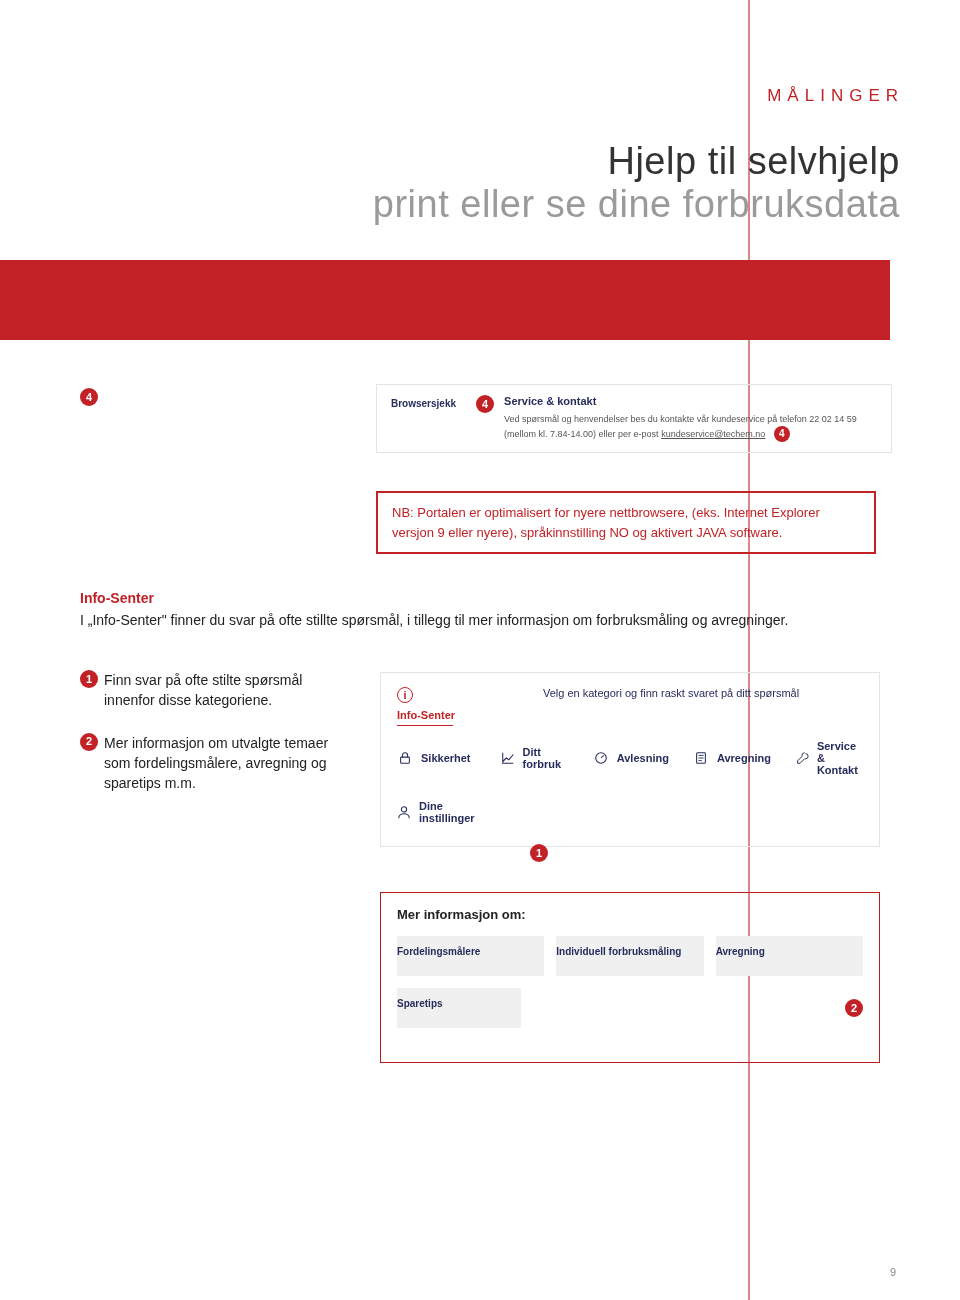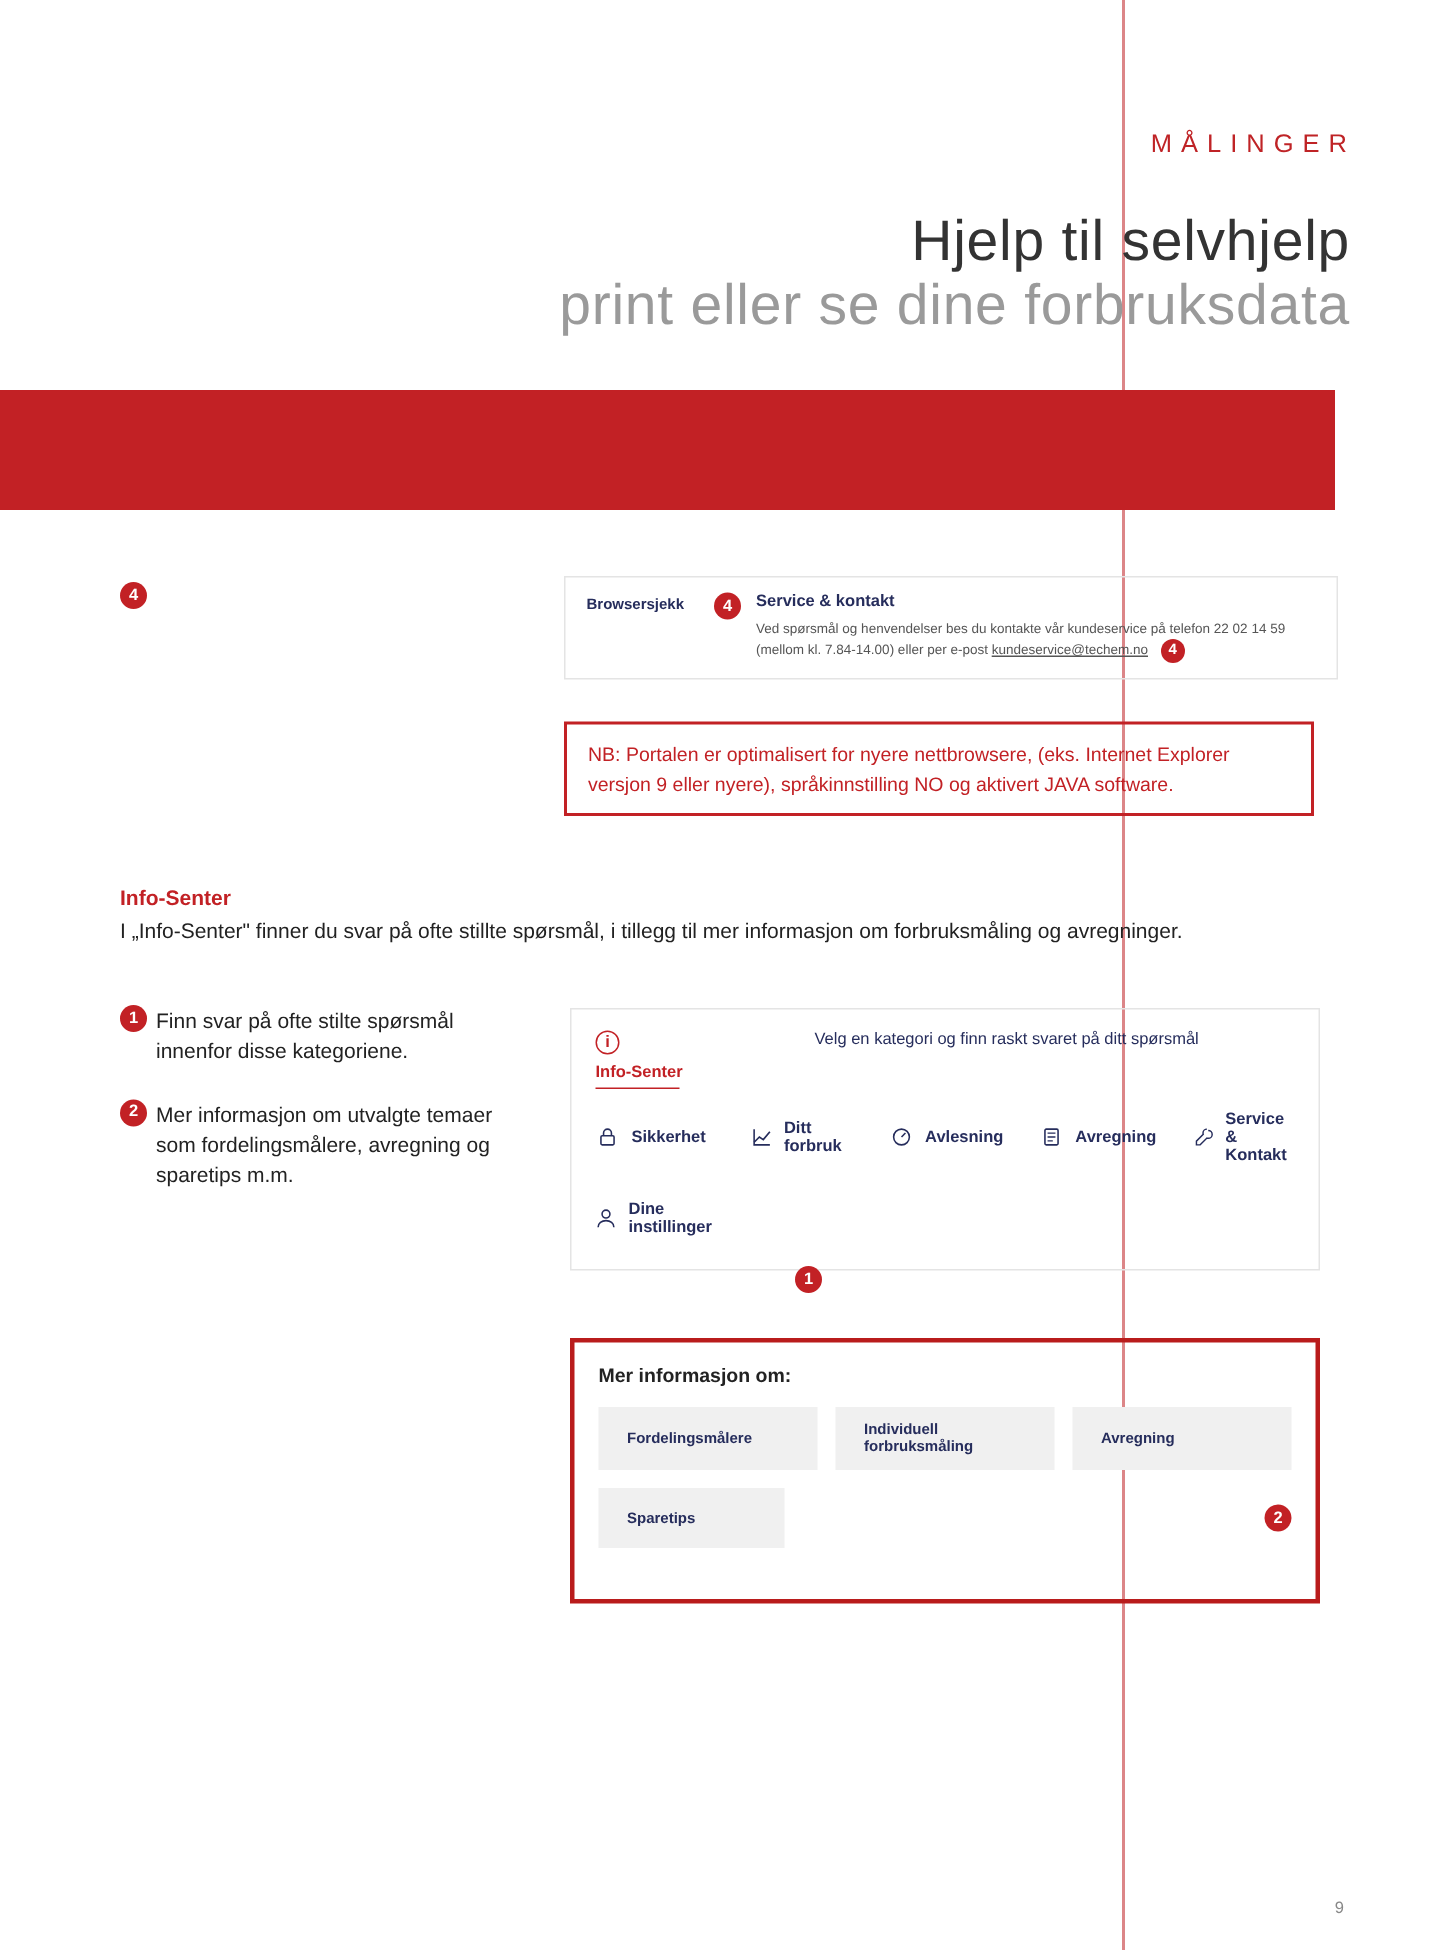--- a/index.html
+++ b/index.html
@@ -31,21 +31,21 @@
   
   .snippet { position: absolute; top: 384px; left: 376px; width: 516px; border: 1px solid #e4e4e4; padding: 10px 14px; font-size: 10px; }
   .snippet .row { display: flex; align-items: flex-start; }
   .snippet .bcheck { color: #262d5c; font-weight: 600; font-size: 10px; margin-right: 10px; line-height: 18px; }
   .snippet .svc-title { color: #262d5c; font-weight: 700; font-size: 11px; }
   .snippet .svc-body { margin-top: 6px; color: #555; font-size: 9px; line-height: 1.45; }
   .snippet .svc-body u { text-decoration: underline; }
   .snippet .subbadge { display:inline-flex; align-items:center; justify-content:center; width:16px; height:16px; border-radius:50%; background:#c22125; color:#fff; font-size:10px; font-weight:600; margin-left:6px; }
 
   
-  .nb-box { position: absolute; top: 481px; left: 376px; width: 500px; border: 2px solid #c22125; padding: 10px 14px; color: #c22125; font-size: 13px; line-height: 1.5; }
+  .nb-box { position: absolute; top: 491px; left: 376px; width: 500px; border: 2px solid #c22125; padding: 10px 14px; color: #c22125; font-size: 13px; line-height: 1.5; }
 
   
   .info-senter { position: absolute; top: 590px; left: 80px; width: 800px; }
   .info-senter h4 { color: #c22125; font-size: 14px; font-weight: 600; margin-bottom: 4px; }
   .info-senter p { font-size: 14px; line-height: 1.5; }
 
   .faq-col { position: absolute; top: 670px; left: 80px; width: 270px; font-size: 14px; line-height: 1.45; }
   .faq-col .item { display: flex; margin-bottom: 22px; }
   .faq-col .item .txt { flex: 1; }
 
@@ -55,24 +55,24 @@
   .cat-panel .hdr .left { display: flex; flex-direction: column; color: #c22125; font-size: 11px; font-weight: 600; }
   .cat-panel .hdr .left .icon { width: 16px; height: 16px; border: 1.5px solid #c22125; border-radius: 50%; display: inline-flex; align-items: center; justify-content: center; font-size: 11px; margin-bottom: 6px; }
   .cat-panel .hdr .left .underline { display:block; width: 56px; height: 1px; background:#c22125; margin-top: 4px;}
   .cat-panel .hdr .prompt { color: #262d5c; font-weight: 400; font-size: 11px; width: 320px; }
   .cat-grid { display: grid; grid-template-columns: repeat(5, 1fr); gap: 24px 24px; }
   .cat-item { display: flex; align-items: center; color: #262d5c; font-size: 11px; font-weight: 600; }
   .cat-item .ci-icon { width: 16px; height: 16px; margin-right: 8px; display: inline-flex; align-items: center; justify-content: center; }
   .badge-below { position: absolute; top: 844px; left: 530px; }
 
   
-  .more-panel { position: absolute; top: 892px; left: 380px; width: 500px; border: 3px solid #b91c1c; padding: 14px 16px 34px; }
+  .more-panel { position: absolute; top: 892px; left: 380px; width: 500px; border: 1px solid #b91c1c; padding: 14px 16px 34px; }
   .more-panel .mp-title { font-size: 13px; font-weight: 700; color: #222; margin-bottom: 14px; }
   .mp-grid { display: grid; grid-template-columns: repeat(3, 1fr); gap: 12px; }
-  .mp-item { background: #f0f0f0; color: #262d5c; font-size: 10px; font-weight: 600; padding: 10px 19px; min-height: 40px; display: flex; align-items: center; }
+  .mp-item { background: #f0f0f0; color: #262d5c; font-size: 10px; font-weight: 600; padding: 10px 0; min-height: 40px; display: flex; align-items: flex-start; }
   .badge2 { display:inline-flex; align-items:center; justify-content:center; width:18px; height:18px; border-radius:50%; background:#c22125; color:#fff; font-size:11px; font-weight:600; margin-left: 10px; align-self: center; }
   .mp-row2 { margin-top: 12px; display: flex; align-items: center; }
 
   
   .pageno { position: absolute; bottom: 22px; right: 64px; font-size: 11px; color: #888; }
 
   svg { display: block; }
 </style>
 </head>
 <body>

